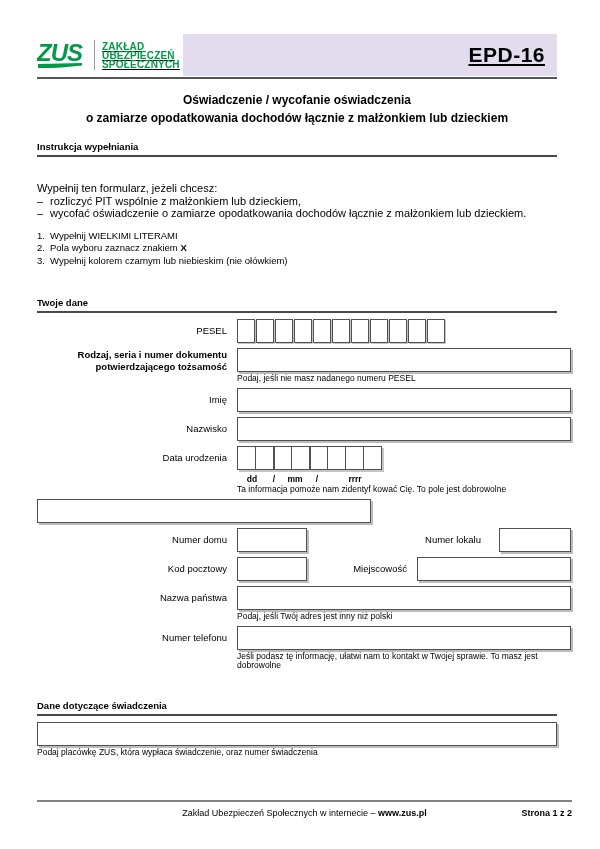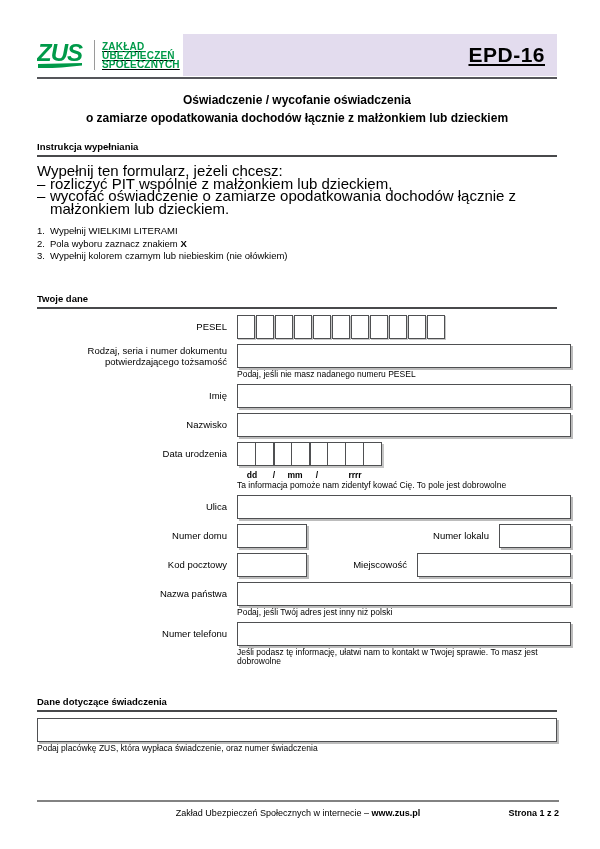--- a/index.html
+++ b/index.html
@@ -18,31 +18,31 @@
   
   .title{margin-top:12px;text-align:center;font-weight:bold;font-size:12px;line-height:18px;}
 
   
   .sec-head{font-size:9.5px;font-weight:bold;padding-bottom:3px;border-bottom:2px solid #48494b;}
   .sec-instr{margin-top:14px;}
   .sec-twoje{margin-top:30px;}
   .sec-benefit{margin-top:30px;}
 
   
-  .instr-body{margin-top:8px;font-size:15px;line-height:12.5px;}
+  .instr-body{margin-top:25px;font-size:11px;line-height:12.5px;}
   .bullet{display:flex;}
   .bullet .dash{width:13px;flex:none;}
   .steps{margin-top:10px;font-size:9.5px;line-height:12.5px;}
   .step .num{display:inline-block;width:13px;}
 
   
   .rows{margin-top:6px;}
   .frow{display:flex;margin-bottom:5px;}
   .flabel{width:200px;flex:none;text-align:right;padding:6px 10px 0 0;font-size:9.5px;line-height:11.5px;box-sizing:border-box;}
-  .flabel.two-line{padding-top:1px;}
+  .flabel.two-line{padding-top:1px;font-weight:bold;}
   .ffield{width:334px;flex:none;}
   .tinput{display:block;width:100%;height:24px;box-sizing:border-box;border:1px solid #4f5052;background:#fff;box-shadow:2px 2px 0 #bcbcbc;font-family:"Liberation Sans",sans-serif;font-size:11px;padding:0 4px;outline:none;}
   .tinput.w70{width:70px;}
   .tinput.w72{width:72px;}
   .tinput.w154{width:154px;}
   .mid-label{flex:1;text-align:right;padding:6px 10px 0 0;font-size:9.5px;box-sizing:border-box;}
   .helper{font-size:8.5px;line-height:9px;margin-top:2px;}
 
   
   .cells{display:flex;}
@@ -57,21 +57,21 @@
   .fmt-part:nth-child(1){width:30px;}
   .fmt-part:nth-child(2){width:14px;}
   .fmt-part:nth-child(3){width:28px;}
   .fmt-part:nth-child(4){width:16px;}
   .fmt-part:nth-child(5){width:60px;}
 
   
   .benefit-input{margin-top:6px;}
 
   
-  .footer{position:absolute;left:37px;right:41px;bottom:30px;}
+  .footer{position:absolute;left:37px;right:28px;bottom:30px;}
   .footer-rule{height:2px;background:#828282;margin-bottom:6px;}
   .footer-row{position:relative;font-size:9px;line-height:11px;text-align:center;}
   .footer-bold{font-weight:bold;}
   .page-num{position:absolute;right:0;top:0;font-weight:bold;}
 </style>
 </head>
 <body>
 
 <div class="page">
 
@@ -179,29 +179,28 @@
           <span class="fmt-part">/</span>
           <span class="fmt-part">mm</span>
           <span class="fmt-part">/</span>
           <span class="fmt-part">rrrr</span>
         </div>
         <div class="helper">Ta informacja pomoże nam zidentyf kować Cię. To pole jest dobrowolne</div>
       </div>
     </div>
 
     <div class="frow">
-      <div class="flabel">Ulica</div>
       <div class="ffield">
         <input class="tinput" type="text" value="" style="">
       </div>
     </div>
 
     <div class="frow">
       <div class="flabel">Numer domu</div>
-      <div class="ffield" style="display:flex;">
+      <div class="ffield" style="display:flex;gap:8px;">
         <input class="tinput w70" type="text" value="" style="">
         <div class="mid-label">Numer lokalu</div>
         <input class="tinput w72" type="text" value="" style="">
       </div>
     </div>
 
     <div class="frow">
       <div class="flabel">Kod pocztowy</div>
       <div class="ffield" style="display:flex;">
         <input class="tinput w70" type="text" value="" style="">

